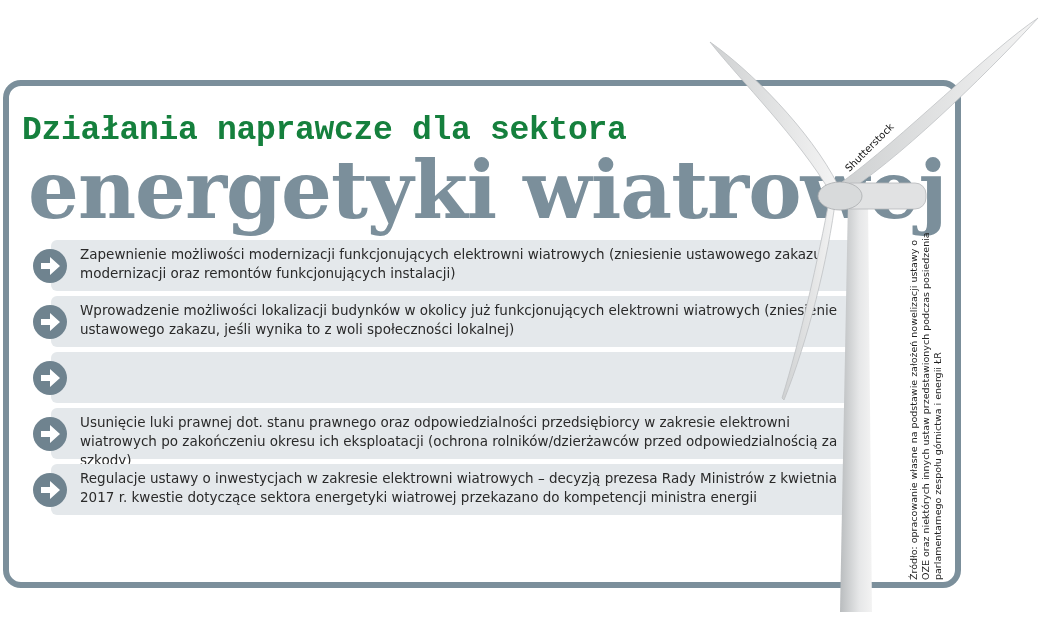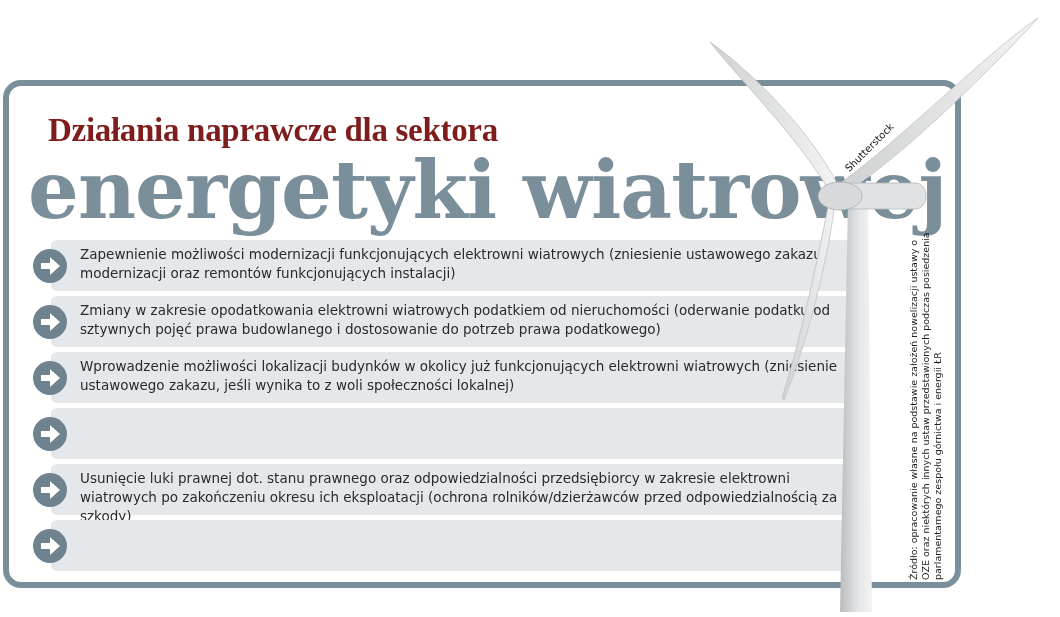--- a/index.html
+++ b/index.html
@@ -1,18 +1,18 @@
 <!DOCTYPE html>
 <html><head>
 <meta charset="utf-8">
 <style>
   html,body{margin:0;padding:0;background:#fff;}
   body{width:1060px;height:617px;position:relative;overflow:hidden;font-family:"DejaVu Sans",sans-serif;}
   .frame{position:absolute;left:3px;top:80px;width:958px;height:508px;border:6px solid #7b8f9b;border-radius:18px;box-sizing:border-box;background:#fff;}
-  .title1{position:absolute;left:48px;top:112px;font-family:Liberation Serif, serif;font-weight:bold;font-size:33px;color:#7f1d1d;letter-spacing:-0.3px;white-space:nowrap;}
+  .title1{position:absolute;left:22px;top:112px;font-family:Liberation Mono, monospace;font-weight:bold;font-size:33px;color:#15803d;letter-spacing:-0.3px;white-space:nowrap;}
   .title2{position:absolute;left:28px;top:140px;font-family:"DejaVu Serif",serif;font-weight:bold;font-size:80px;line-height:100px;color:#7b8f9b;letter-spacing:-1px;white-space:nowrap;}
   .list{position:absolute;left:33px;top:240px;width:830px;}
   .row{position:relative;height:51px;margin-bottom:5px;}
   .row .bar{position:absolute;left:18px;top:0;width:812px;height:51px;background:#e4e8eb;border-radius:6px 0 0 6px;}
   .row .arrow{position:absolute;left:0;top:9px;width:34px;height:34px;border-radius:50%;background:#6f838f;}
   .row .arrow svg{position:absolute;left:0;top:0;}
   .row .txt{position:absolute;left:47px;top:5px;width:780px;font-size:13.5px;line-height:19px;color:#2a2a2a;}
   .source{position:absolute;left:908px;top:580px;transform-origin:0 0;transform:rotate(-90deg);width:350px;font-size:9.5px;line-height:12px;color:#222;}
   .credit{position:absolute;left:843px;top:166px;transform-origin:0 0;transform:rotate(-45deg);font-size:10px;color:#111;}
   .turbine{position:absolute;left:700px;top:0;}
@@ -35,29 +35,20 @@
       </span>
     <div class="txt">Zapewnienie możliwości modernizacji funkcjonujących elektrowni wiatrowych (zniesienie ustawowego zakazu modernizacji oraz remontów funkcjonujących instalacji)</div>
   </div>
   <div class="row">
     <div class="bar"></div>
     <span class="arrow">
         <svg width="34" height="34" viewBox="0 0 34 34">
           <path d="M8 14h9v-6l10 9-10 9v-6H8z" fill="#fff"></path>
         </svg>
       </span>
-    <div class="txt">Zmiany w zakresie opodatkowania elektrowni wiatrowych podatkiem od nieruchomości (oderwanie podatku od sztywnych pojęć prawa budowlanego i dostosowanie do potrzeb prawa podatkowego)</div>
-  </div>
-  <div class="row">
-    <div class="bar"></div>
-    <span class="arrow">
-        <svg width="34" height="34" viewBox="0 0 34 34">
-          <path d="M8 14h9v-6l10 9-10 9v-6H8z" fill="#fff"></path>
-        </svg>
-      </span>
     <div class="txt">Wprowadzenie możliwości lokalizacji budynków w okolicy już funkcjonujących elektrowni wiatrowych (zniesienie ustawowego zakazu, jeśli wynika to z woli społeczności lokalnej)</div>
   </div>
   <div class="row">
     <div class="bar"></div>
     <span class="arrow">
         <svg width="34" height="34" viewBox="0 0 34 34">
           <path d="M8 14h9v-6l10 9-10 9v-6H8z" fill="#fff"></path>
         </svg>
       </span>
   </div>
@@ -70,20 +61,21 @@
       </span>
     <div class="txt">Usunięcie luki prawnej dot. stanu prawnego oraz odpowiedzialności przedsiębiorcy w zakresie elektrowni wiatrowych po zakończeniu okresu ich eksploatacji (ochrona rolników/dzierżawców przed odpowiedzialnością za szkody)</div>
   </div>
   <div class="row">
     <div class="bar"></div>
     <span class="arrow">
         <svg width="34" height="34" viewBox="0 0 34 34">
           <path d="M8 14h9v-6l10 9-10 9v-6H8z" fill="#fff"></path>
         </svg>
       </span>
+    <div class="txt">Regulacje ustawy o inwestycjach w zakresie elektrowni wiatrowych – decyzją prezesa Rady Ministrów z kwietnia 2017 r. kwestie dotyczące sektora energetyki wiatrowej przekazano do kompetencji ministra energii</div>
   </div>
 </div>
 
 <svg class="turbine" width="360" height="617" viewBox="0 0 360 617">
   <defs>
     <linearGradient id="tower" x1="0" x2="1">
       <stop offset="0" stop-color="#b9bcbe"></stop>
         <stop offset="0.6" stop-color="#e6e7e8"></stop>
         <stop offset="1" stop-color="#f3f3f3"></stop>
     </linearGradient>

